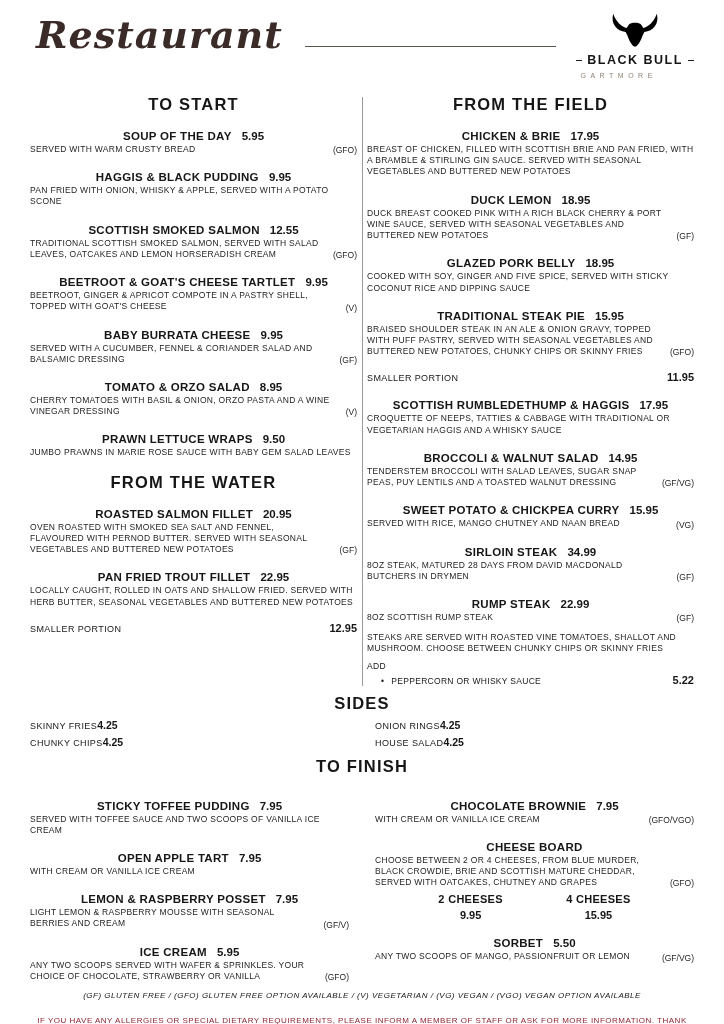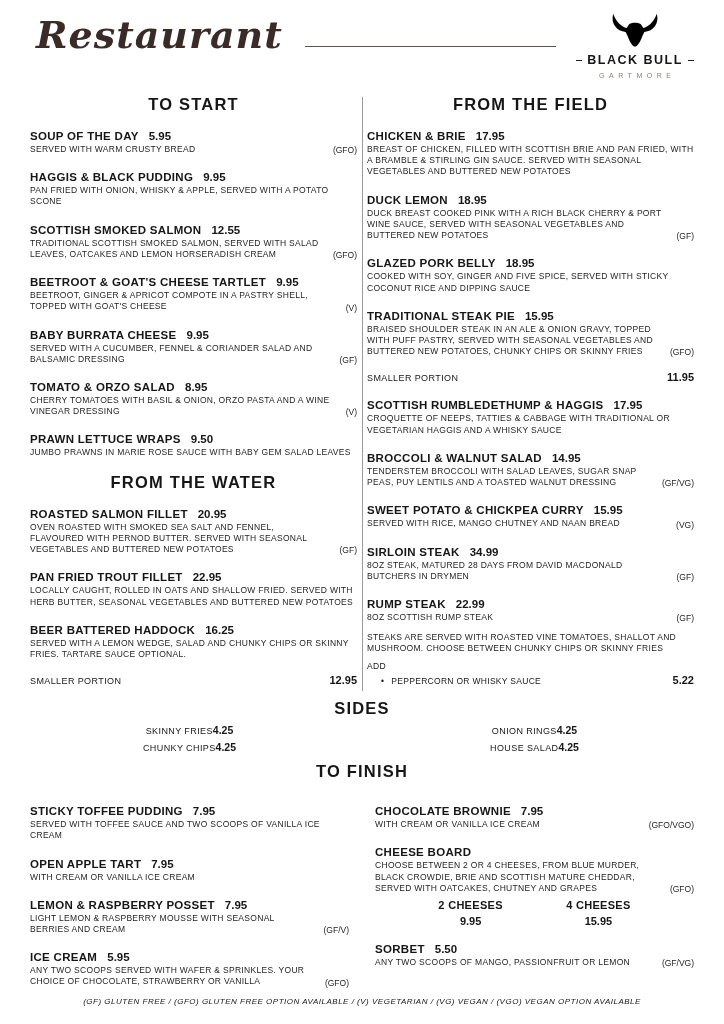--- a/index.html
+++ b/index.html
@@ -10,37 +10,37 @@
   }
   *{margin:0;padding:0;box-sizing:border-box;}
   html,body{width:724px;height:1024px;overflow:hidden;}
   body{font-family:"Liberation Sans",sans-serif;background:#ffffff;color:var(--text);}
   .page{width:724px;height:1024px;padding:12px 30px 6px;display:flex;flex-direction:column;}
 
   
   .header{display:flex;align-items:flex-start;margin-bottom:16px;}
   .script-title{font-family:"DejaVu Serif",serif;font-style:italic;font-weight:bold;font-size:38px;line-height:1.2;color:var(--script);padding-left:6px;letter-spacing:1px;}
   .header-rule{flex:1;height:1px;background:#5a554f;margin:34px 20px 0 22px;}
-  .logo{width:118px;text-align:center;flex:0 0 auto;}
+  .logo{width:118px;flex:0 0 auto;}
   .bull-icon svg{width:52px;height:38px;display:block;margin:0 auto;}
   .logo-name-row{display:flex;align-items:center;gap:5px;margin-top:3px;}
   .logo-name-row .lrule{flex:1;height:1px;background:#1a1a1a;}
   .logo-name{font-size:12.5px;font-weight:bold;letter-spacing:1.5px;white-space:nowrap;}
   .logo-sub{font-size:7px;letter-spacing:4.5px;color:var(--logo-sub);margin-top:5px;text-indent:4.5px;}
 
   
   .columns{position:relative;display:flex;gap:10px;}
   .col{flex:1;min-width:0;}
   .divider{position:absolute;left:50%;top:2px;bottom:4px;width:1px;background:#9a9a9a;}
   .section-title{text-align:center;font-size:16.5px;font-weight:bold;letter-spacing:1.2px;margin:0 0 9px;}
   .section.water{margin-top:14px;}
 
   
   .menu-item{margin-bottom:9px;}
-  .item-head{display:flex;justify-content:flex-start;align-items:baseline;margin-top:16px;}
+  .item-head{display:flex;justify-content:center;align-items:baseline;margin-top:16px;}
   .item-name{font-size:11.5px;font-weight:bold;letter-spacing:0.3px;}
   .item-price{font-size:11.5px;font-weight:bold;margin-left:10px;white-space:nowrap;}
   .item-body{display:flex;justify-content:space-between;align-items:flex-end;margin-top:2px;}
   .item-desc{flex:1;font-size:8.5px;letter-spacing:0.3px;line-height:1.32;color:#232323;}
   .item-tag{font-size:8.5px;margin-left:10px;white-space:nowrap;color:#232323;}
 
   .sub-row{display:flex;justify-content:space-between;align-items:baseline;margin:14px 0 9px;}
   .sub-name{font-size:9px;letter-spacing:0.4px;}
   .sub-price{font-size:11px;font-weight:bold;white-space:nowrap;}
 
@@ -53,21 +53,21 @@
   .options-row{display:flex;justify-content:space-evenly;margin-top:5px;}
   .option{text-align:center;}
   .option-label{font-size:11px;font-weight:bold;letter-spacing:0.3px;}
   .option-price{font-size:11px;font-weight:bold;margin-top:4px;}
 
   
   .sides{margin-top:4px;}
   .sides .section-title{margin-bottom:6px;}
   .two-cols{display:flex;gap:26px;}
   .two-cols .col{flex:1;min-width:0;}
-  .side-row{display:flex;justify-content:center;align-items:baseline;margin-bottom:5px;}
+  .side-row{display:flex;justify-content:flex-start;align-items:baseline;margin-bottom:5px;}
   .side-name{font-size:9px;letter-spacing:0.4px;}
   .side-price{font-size:10.5px;font-weight:bold;}
 
   
   .finish{margin-top:4px;}
   .finish .section-title{margin-bottom:8px;}
 
   
   .footer{margin-top:auto;text-align:center;}
   .legend{font-size:8px;letter-spacing:0.5px;margin-bottom:16px;font-style:italic;}
@@ -186,29 +186,20 @@
             </div>
             <div class="menu-item">
               <div class="item-head">
                 <span class="item-name">PAN FRIED TROUT FILLET</span>
                 <span class="item-price">22.95</span>
               </div>
               <div class="item-body">
                 <span class="item-desc">LOCALLY CAUGHT, ROLLED IN OATS AND SHALLOW FRIED. SERVED WITH HERB BUTTER, SEASONAL VEGETABLES AND BUTTERED NEW POTATOES</span>
               </div>
             </div>
-            <div class="menu-item">
-              <div class="item-head">
-                <span class="item-name">BEER BATTERED HADDOCK</span>
-                <span class="item-price">16.25</span>
-              </div>
-              <div class="item-body">
-                <span class="item-desc">SERVED WITH A LEMON WEDGE, SALAD AND CHUNKY CHIPS OR SKINNY FRIES. TARTARE SAUCE OPTIONAL.</span>
-              </div>
-            </div>
             <div class="sub-row">
               <span class="sub-name">SMALLER PORTION</span>
               <span class="sub-price">12.95</span>
             </div>
           </div>
       </div>
     </div>
 
     <div class="divider"></div>
 

